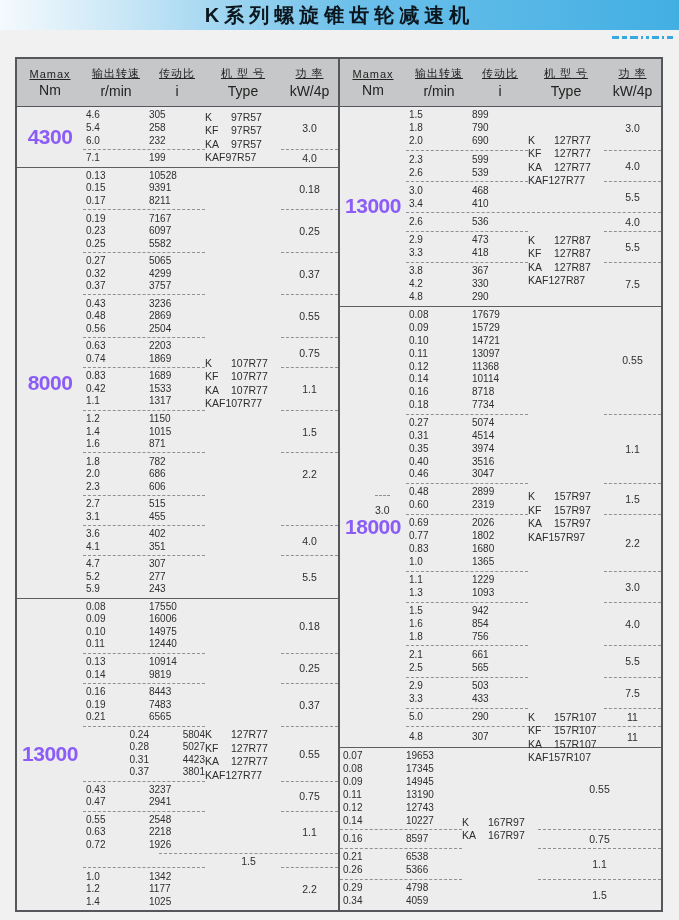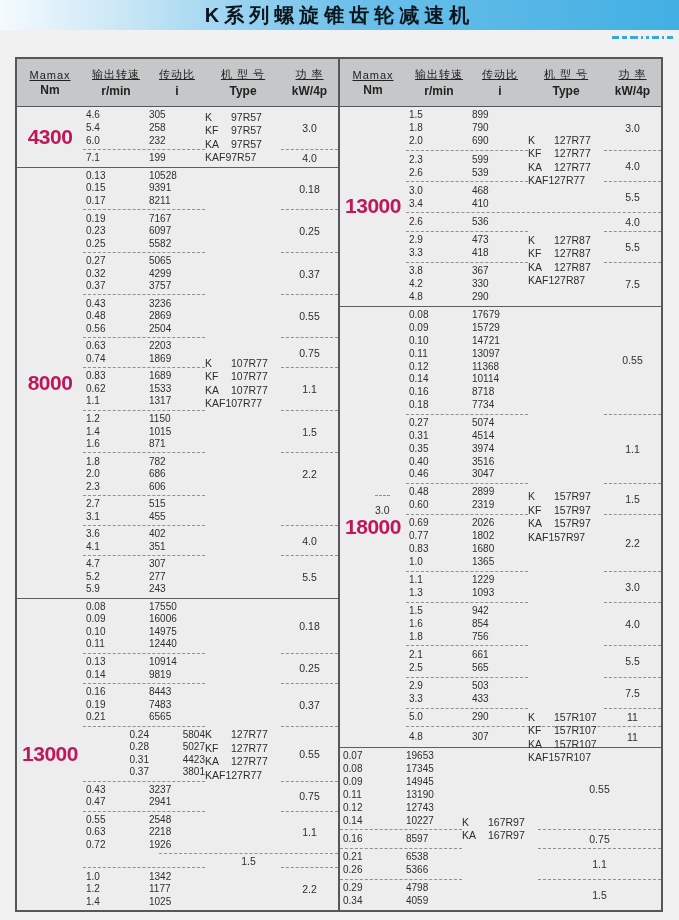--- a/index.html
+++ b/index.html
@@ -33,34 +33,34 @@
   .half { flex:1; display:flex; flex-direction:column; min-width:0; }
   .half.left { border-right:2px solid #55575a; }
 
   .thead {
     height:48px; flex:none; background:#c6c7c8;
     border-bottom:1px solid #55575a;
     display:flex; align-items:stretch;
   }
   .hcell { display:flex; flex-direction:column; justify-content:center; align-items:center; gap:2px; }
   .hcell .l1 { font-size:11px; color:#222; letter-spacing:1px;text-decoration:underline; }
-  .hcell .l2 { font-size:12px; color:#222;font-weight:bold; }
+  .hcell .l2 { font-size:14px; color:#222; }
   .hc-mamax { width:66px; }
   .hc-speed { width:66px; }
   .hc-ratio { width:56px; }
   .hc-type  { width:76px; }
   .hc-power { flex:1; }
 
   .tbody { flex:1; display:flex; flex-direction:column; }
 
   .section { display:flex; min-height:0; }
   .section + .section { border-top:1px solid #5c5e60; }
   .mamax-cell {
     width:66px; flex:none; display:flex; align-items:center; justify-content:center;
-    font-size:21px; font-weight:bold; color:#be185d; letter-spacing:-0.5px;
+    font-size:21px; font-weight:bold; color:#8b5cf6; letter-spacing:-0.5px;
   }
   .section-body { flex:1; display:flex; flex-direction:column; min-width:0; }
 
   .type-block { display:flex; flex-direction:column; position:relative; min-height:0; }
   .type-block + .type-block { border-top:1px dashed #8f9092; }
 
   .pgroup { display:flex; min-height:0; }
   .pgroup + .pgroup .rows-col  { border-top:1px dashed #8f9092; }
   .pgroup + .pgroup .power-cell{ border-top:1px dashed #8f9092; }
 
@@ -268,21 +268,21 @@
                 <div class="type-spacer"></div>
                 <div class="power-cell">0.75</div>
               </div>
               <div class="pgroup" style="flex-grow: 3.6;">
                 <div class="rows-col">
                   <div class="drow">
                     <div class="speed-cell">0.83</div>
                     <div class="ratio-cell">1689</div>
                   </div>
                   <div class="drow">
-                    <div class="speed-cell">0.62</div>
+                    <div class="speed-cell">0.42</div>
                     <div class="ratio-cell">1533</div>
                   </div>
                   <div class="drow">
                     <div class="speed-cell">1.1</div>
                     <div class="ratio-cell">1317</div>
                   </div>
                 </div>
                 <div class="type-spacer"></div>
                 <div class="power-cell">1.1</div>
               </div>

